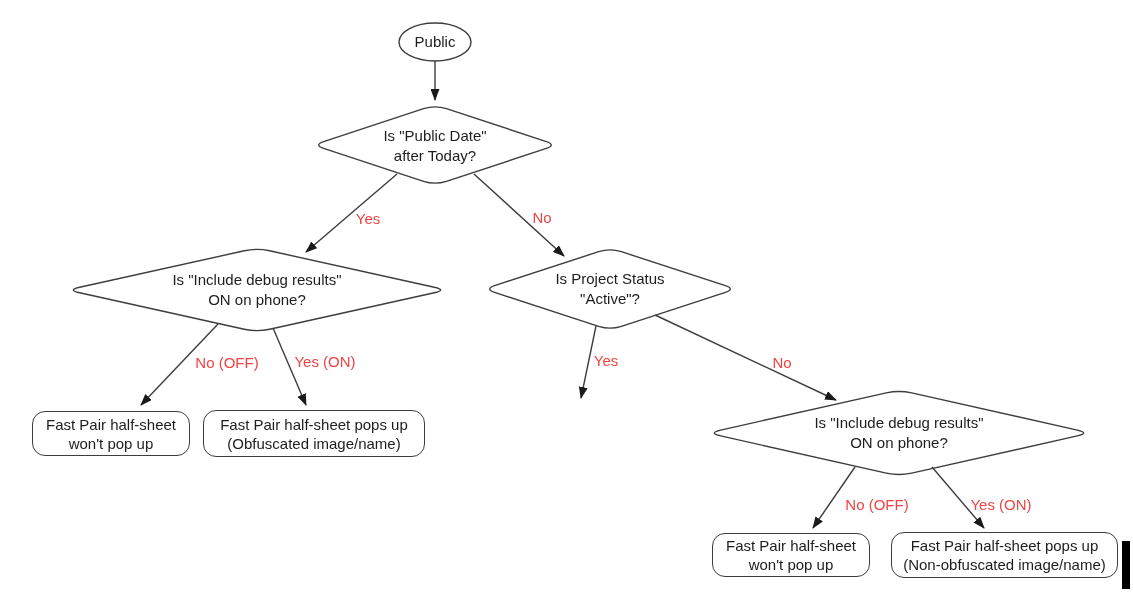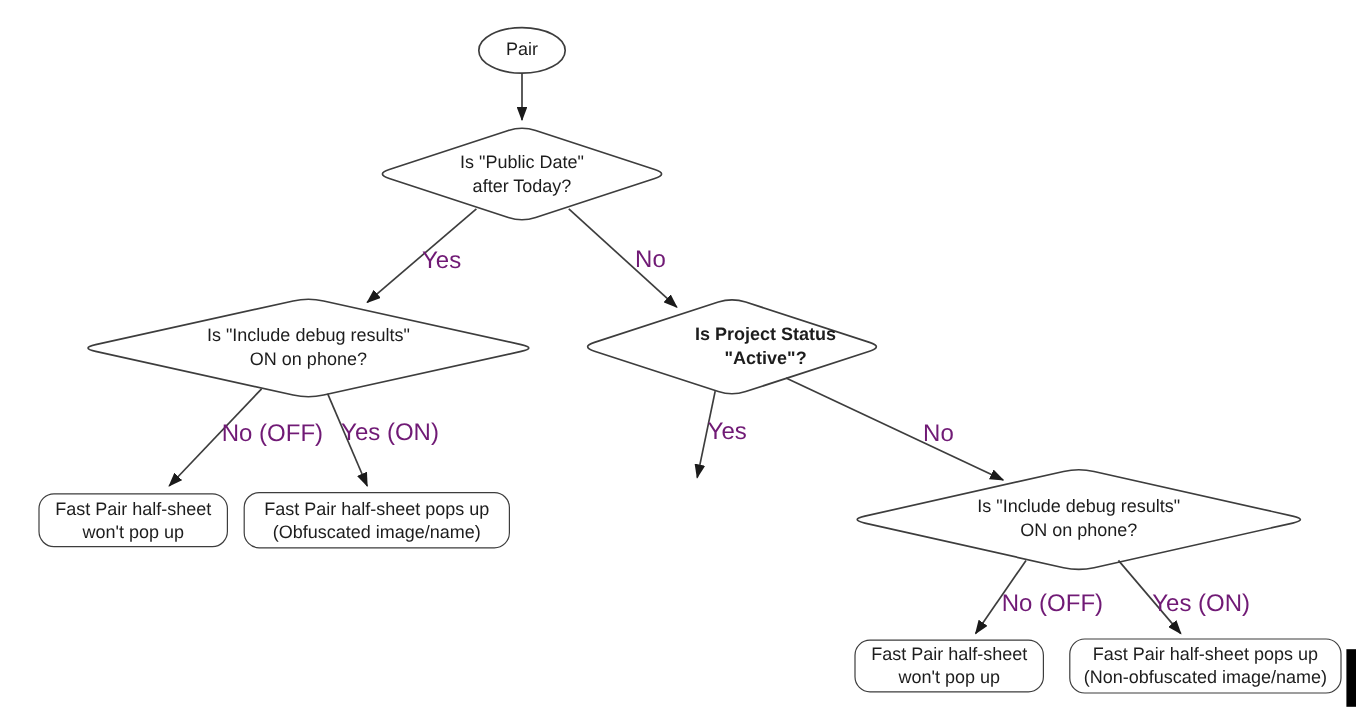--- a/index.html
+++ b/index.html
@@ -18,23 +18,23 @@
     transform: translate(-50%, -50%);
     text-align: center;
     white-space: pre-line;
     font-size: 15px;
     line-height: 20px;
     color: #1d1d1d;
   }
   .edge-label {
     position: absolute;
     transform: translate(-50%, -50%);
-    font-size: 20px;
+    font-size: 15px;
     white-space: nowrap;
-    color: #701a75;
+    color: #ef4444;
   }
   .result-box {
     position: absolute;
     box-sizing: border-box;
     border: 1.5px solid #3d3d3d;
     border-radius: 13px;
     background: #ffffff;
     display: flex;
     align-items: center;
     justify-content: center;
@@ -76,26 +76,26 @@
     <line x1="397" y1="174" x2="306" y2="252" stroke="#3d3d3d" stroke-width="1.4" marker-end="url(#arrow)"></line>
     <line x1="474" y1="174" x2="564" y2="256" stroke="#3d3d3d" stroke-width="1.4" marker-end="url(#arrow)"></line>
     <line x1="218" y1="324" x2="141" y2="405" stroke="#3d3d3d" stroke-width="1.4" marker-end="url(#arrow)"></line>
     <line x1="273" y1="328" x2="306" y2="405" stroke="#3d3d3d" stroke-width="1.4" marker-end="url(#arrow)"></line>
     <line x1="596" y1="326" x2="581" y2="398" stroke="#3d3d3d" stroke-width="1.4" marker-end="url(#arrow)"></line>
     <line x1="655" y1="315" x2="836" y2="400" stroke="#3d3d3d" stroke-width="1.4" marker-end="url(#arrow)"></line>
     <line x1="855" y1="467" x2="813" y2="528" stroke="#3d3d3d" stroke-width="1.4" marker-end="url(#arrow)"></line>
     <line x1="932" y1="467" x2="984" y2="528" stroke="#3d3d3d" stroke-width="1.4" marker-end="url(#arrow)"></line>
   </svg>
 
-  <div class="node-label" style="left:435px; top:42px;">Pair</div>
+  <div class="node-label" style="left:435px; top:42px;">Public</div>
   <div class="node-label" style="left:435px; top:146px;">Is "Public Date"
 after Today?</div>
   <div class="node-label" style="left:257px; top:290px;">Is "Include debug results"
 ON on phone?</div>
-  <div class="node-label" style="left:638px; top:289px;font-weight:bold;">Is Project Status
+  <div class="node-label" style="left:610px; top:289px;">Is Project Status
 "Active"?</div>
   <div class="node-label" style="left:899px; top:433px;">Is "Include debug results"
 ON on phone?</div>
 
   <div class="edge-label" style="left:368px; top:218px;">Yes</div>
   <div class="edge-label" style="left:542px; top:217px;">No</div>
   <div class="edge-label" style="left:227px; top:362px;">No (OFF)</div>
   <div class="edge-label" style="left:325px; top:361px;">Yes (ON)</div>
   <div class="edge-label" style="left:606px; top:360px;">Yes</div>
   <div class="edge-label" style="left:782px; top:362px;">No</div>

